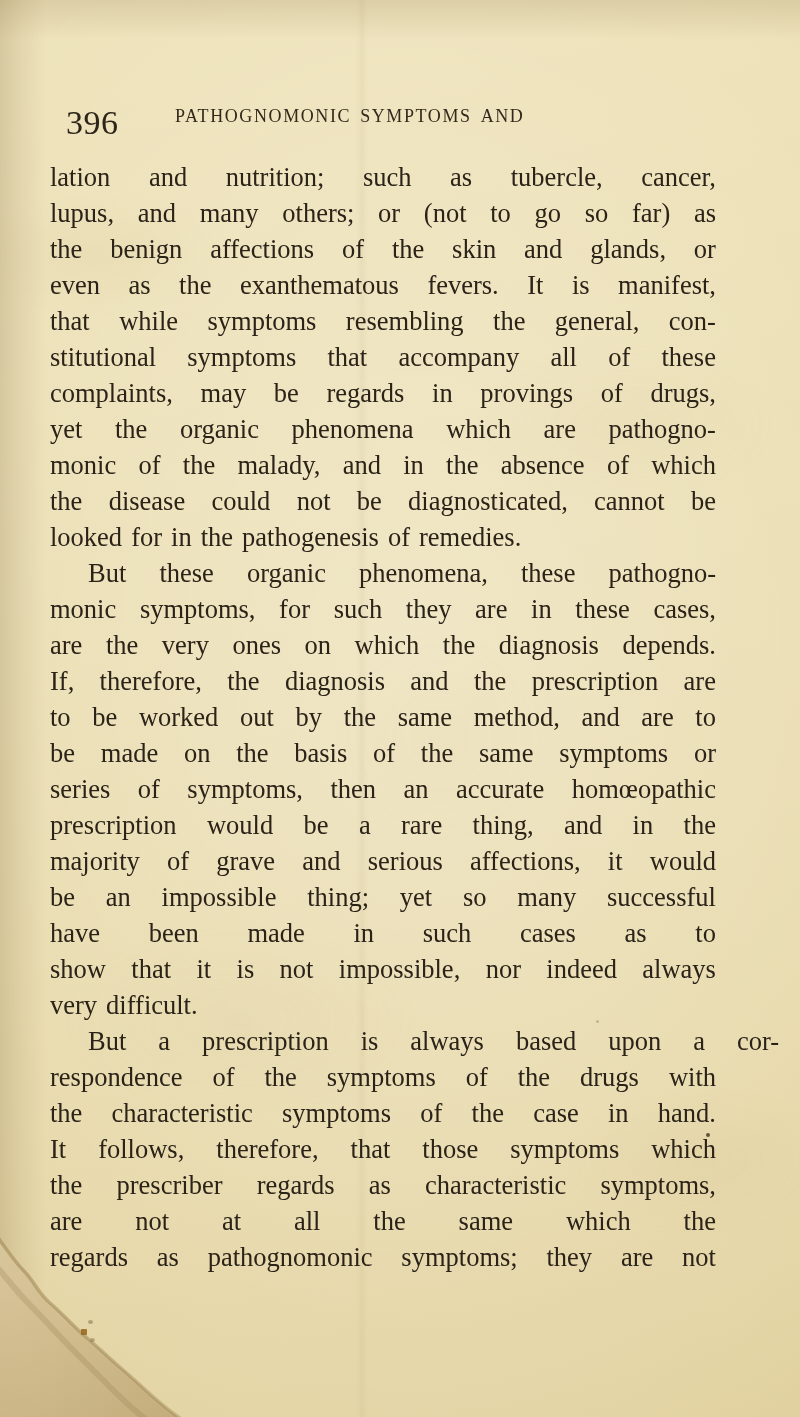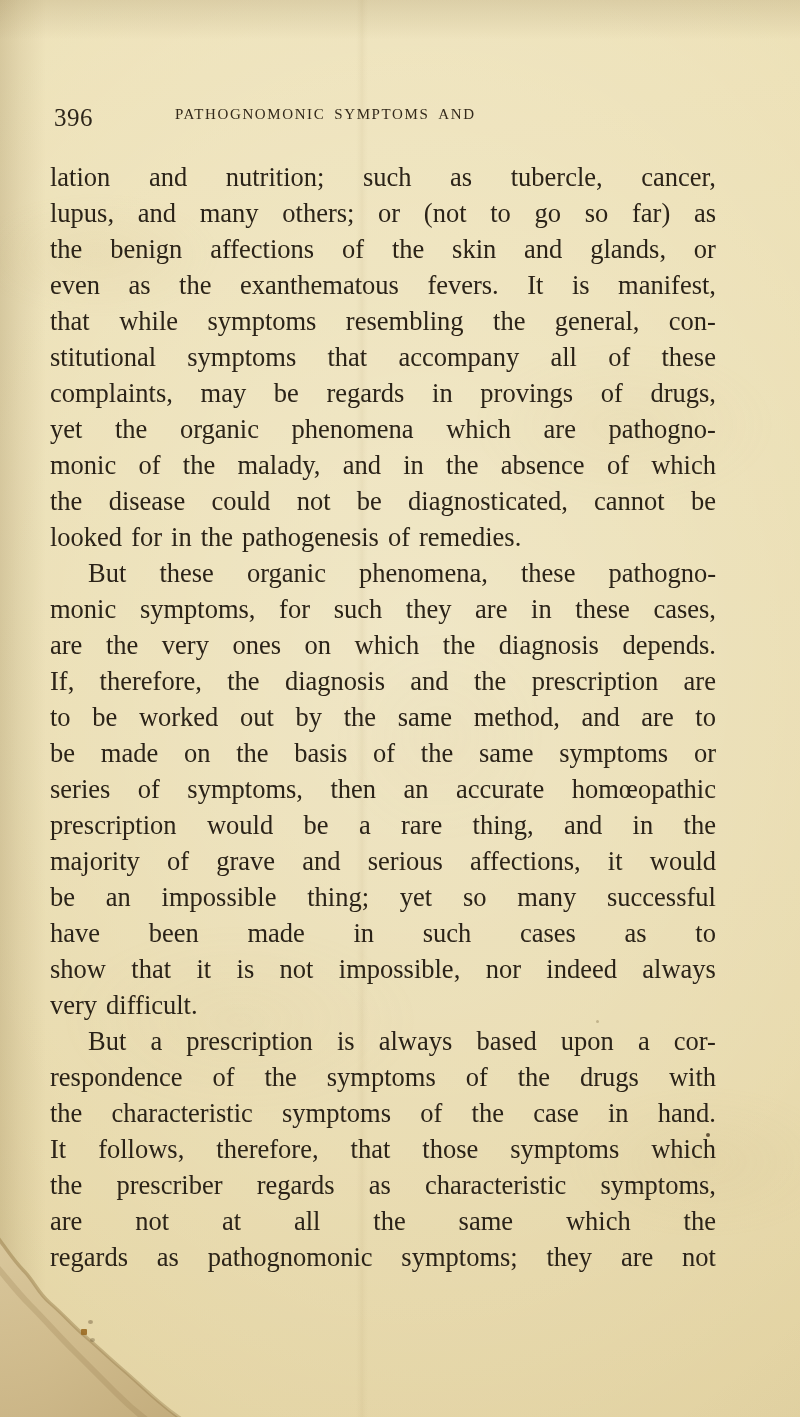--- a/index.html
+++ b/index.html
@@ -111,31 +111,31 @@
   .running-head {
     position: absolute;
     left: 0;
     top: 104px;
     width: 666px;
     height: 26px;
     white-space: nowrap;
   }
   .folio {
     position: absolute;
-    left: 4px;
+    left: 16px;
     top: 0;
-    font-size: 25px;
+    font-size: 34px;
     letter-spacing: 0.5px;
     color: #2d2519;
   }
   .head-title {
     position: absolute;
     left: 125px;
     top: 2px;
-    font-size: 15px;
+    font-size: 18px;
     letter-spacing: 1.6px;
     color: #33291b;
     font-variant: small-caps;
     text-transform: uppercase;
   }
   .head-title .word {
     margin-right: 9px;
   }
 
   #body-text {
@@ -166,20 +166,21 @@
   .line.ragged {
     justify-content: flex-start;
   }
   .line.ragged .w + .w {
     margin-left: 9px;
   }
   
   .line.indent {
     padding-left: 38px;
     width: 628px;
+    gap: 32px;
   }
 
   .w {
     display: inline-block;
     color: inherit;
   }
 
   
   .speck {
     position: absolute;

